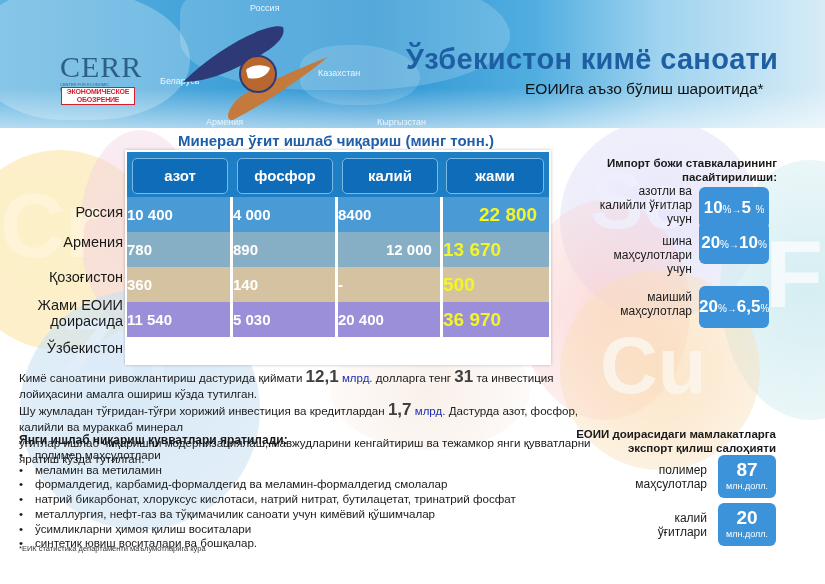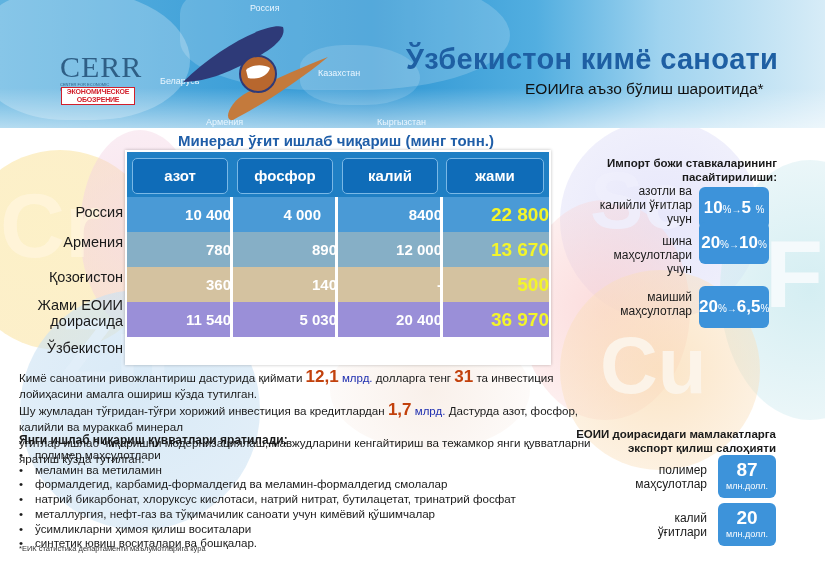--- a/index.html
+++ b/index.html
@@ -30,38 +30,38 @@
   
   .bubble { position: absolute; border-radius: 50%; }
   .bg-letter { position: absolute; font-weight: bold; color: rgba(255,255,255,0.75); }
 
   
   .table-title { position: absolute; left: 178px; top: 132px; font-size: 15px; font-weight: bold; color: #1f5ea8; }
   .table-frame { position: absolute; left: 125px; top: 150px; width: 426px; height: 215px; background: #ffffff; border: 2px solid #ffffff; box-shadow: 0 0 3px rgba(0,0,0,0.25); }
   .thead { position: absolute; left: 0; top: 0; width: 422px; height: 45px; background: #1f7fc4; }
   .th { position: absolute; top: 6px; height: 36px; background: #0f6cb8; border: 1px solid #7ab8e6; border-radius: 5px; color: #fff; font-weight: bold; font-size: 15px; text-align: center; line-height: 34px; }
   .trow { position: absolute; left: 0; width: 422px; height: 35px; }
-  .td { position: absolute; top: 0; height: 35px; line-height: 35px; text-align: right; color: #ffffff; font-weight: bold; font-size: 15px; }
+  .td { position: absolute; top: 0; height: 35px; line-height: 35px; text-align: left; color: #ffffff; font-weight: bold; font-size: 15px; }
   .td.total { color: #f3f52a; font-size: 19px; }
   .vline { position: absolute; top: 45px; width: 3px; height: 168px; background: #ffffff; }
   .row-label { position: absolute; right: 702px; text-align: right; font-size: 14.5px; color: #1a1a1a; line-height: 16px; }
 
   
   .side-head { position: absolute; text-align: right; font-size: 11.5px; font-weight: bold; color: #1a1a1a; line-height: 14px; }
   .side-label { position: absolute; text-align: right; font-size: 12px; color: #1a1a1a; line-height: 14px; }
   .rate-box { position: absolute; left: 699px; width: 70px; height: 42px; background: #3d93da; border-radius: 6px; color: #fff; font-weight: bold; text-align: center; line-height: 42px; white-space: nowrap; }
   .rate-box .big { font-size: 17px; }
   .rate-box .small { font-size: 10px; font-weight: normal; }
   .exp-box { position: absolute; left: 718px; width: 58px; height: 43px; background: #3d93da; border-radius: 6px; color: #fff; text-align: center; }
   .exp-box .num { display: block; font-size: 19px; font-weight: bold; line-height: 22px; margin-top: 4px; }
   .exp-box .unit { display: block; font-size: 9px; line-height: 10px; }
 
   
   .para { position: absolute; left: 19px; top: 369px; width: 600px; font-size: 11.6px; color: #1a1a1a; line-height: 16px; }
-  .para .hl { color: #c2410c; font-weight: bold; font-size: 17px; }
+  .para .hl { color: #404040; font-weight: bold; font-size: 17px; }
   .para .hl-unit { color: #1f2fb0; font-size: 11.5px; }
 
   .list-head { position: absolute; left: 19px; top: 433px; font-size: 12px; font-weight: bold; color: #1a1a1a; }
   .list { position: absolute; left: 19px; top: 448px; list-style: none; font-size: 11.6px; color: #1a1a1a; }
   .list li { line-height: 14.7px; white-space: nowrap; }
   .list .bullet { display: inline-block; width: 16px; }
   .footnote { position: absolute; left: 19px; top: 544px; font-size: 7.5px; color: #333; }
 </style>
 </head>
 <body>

